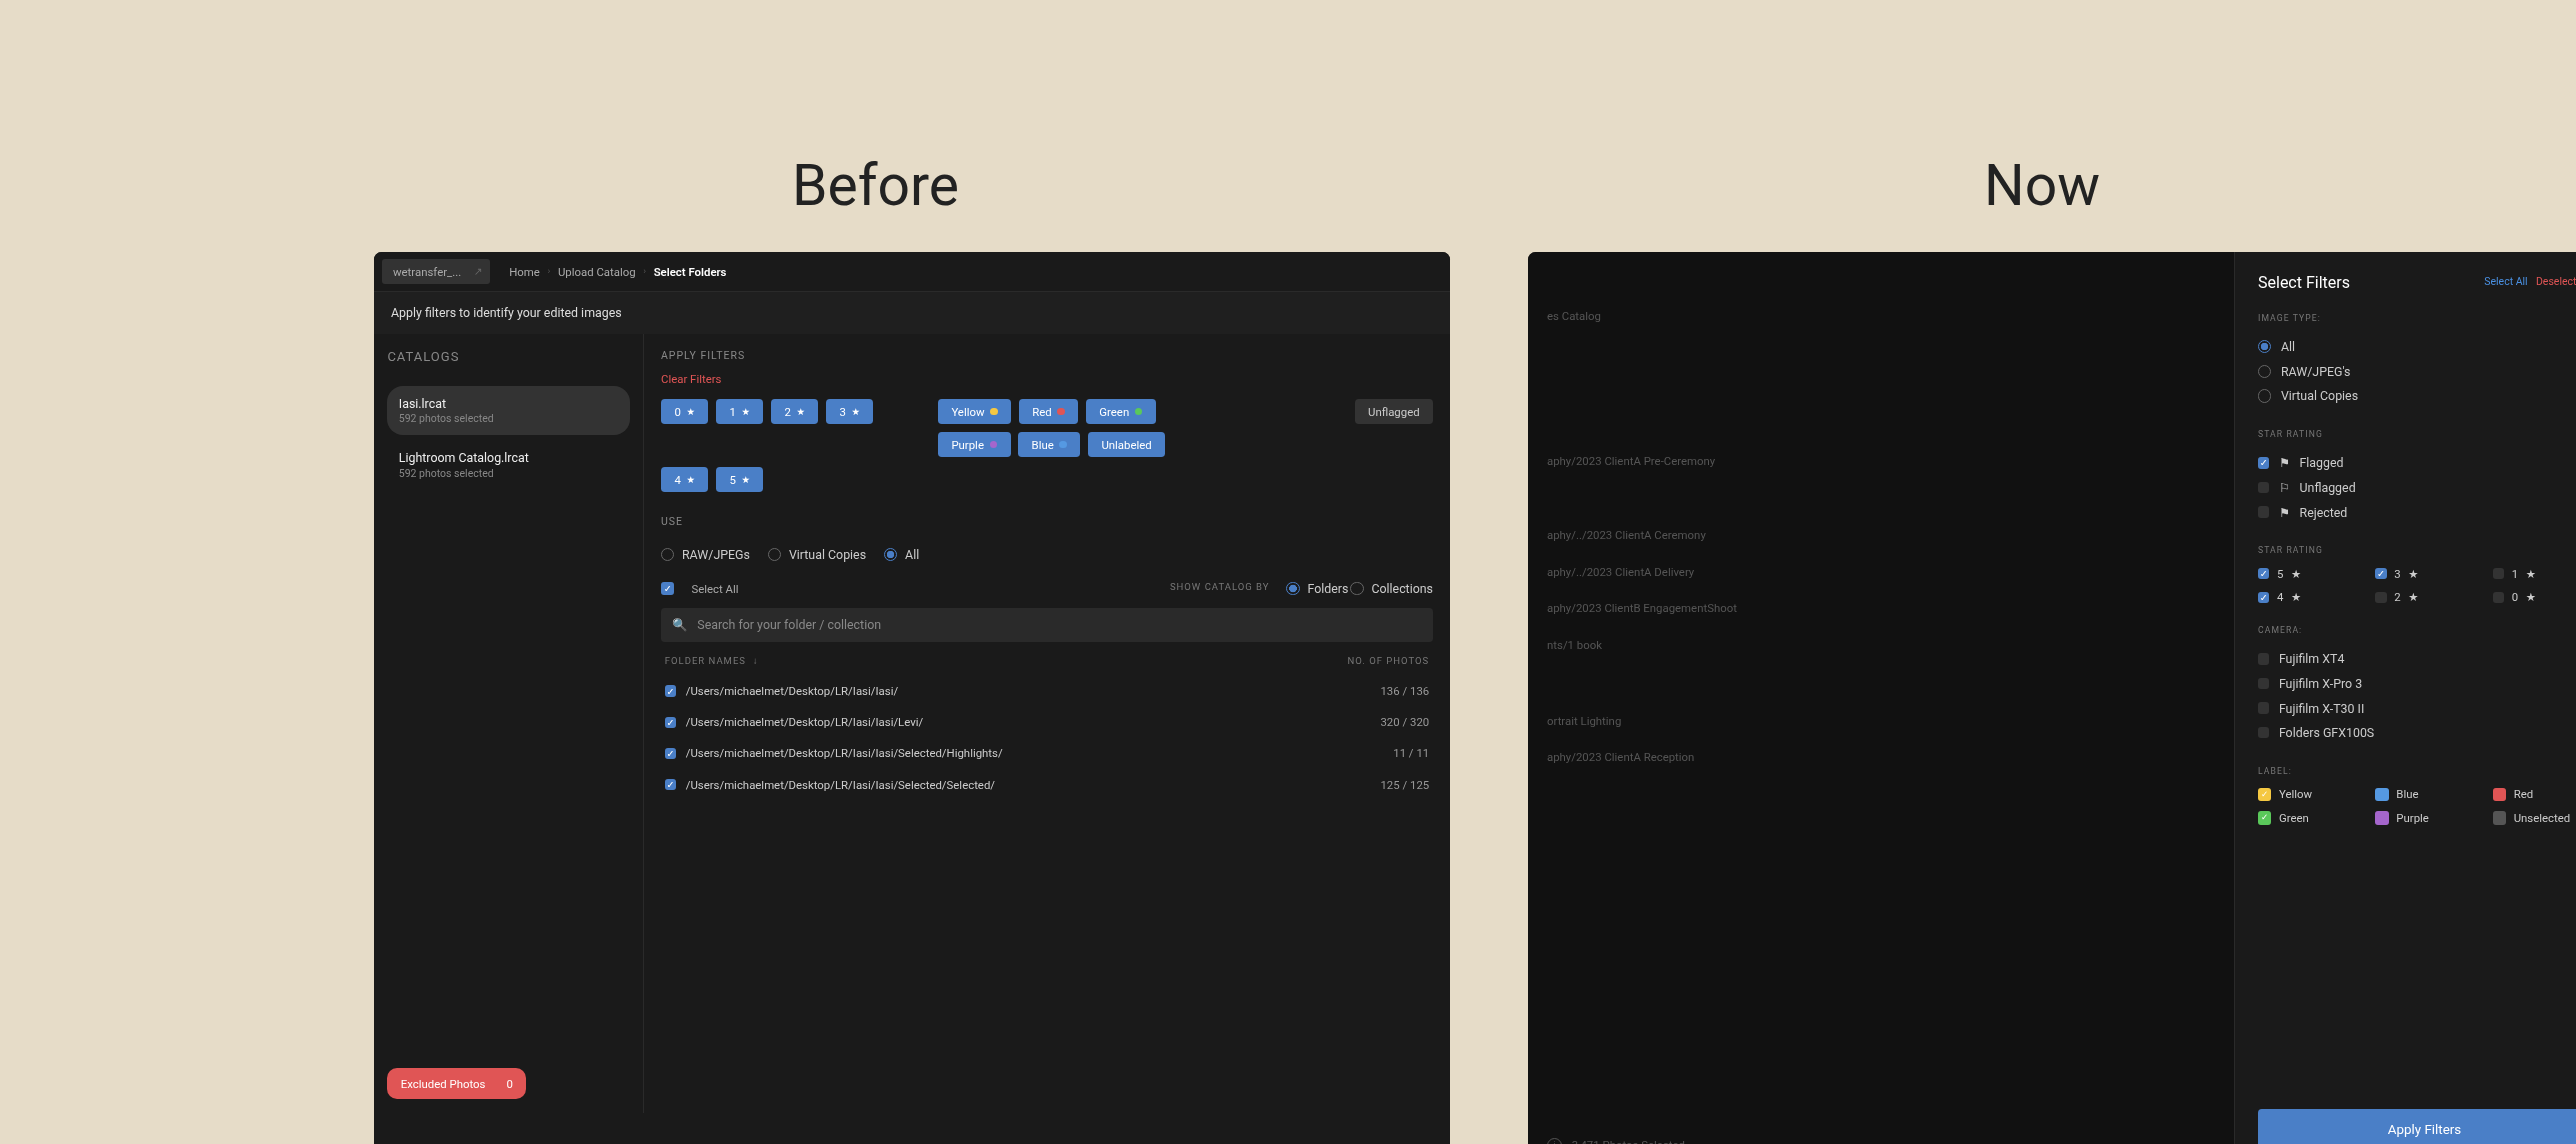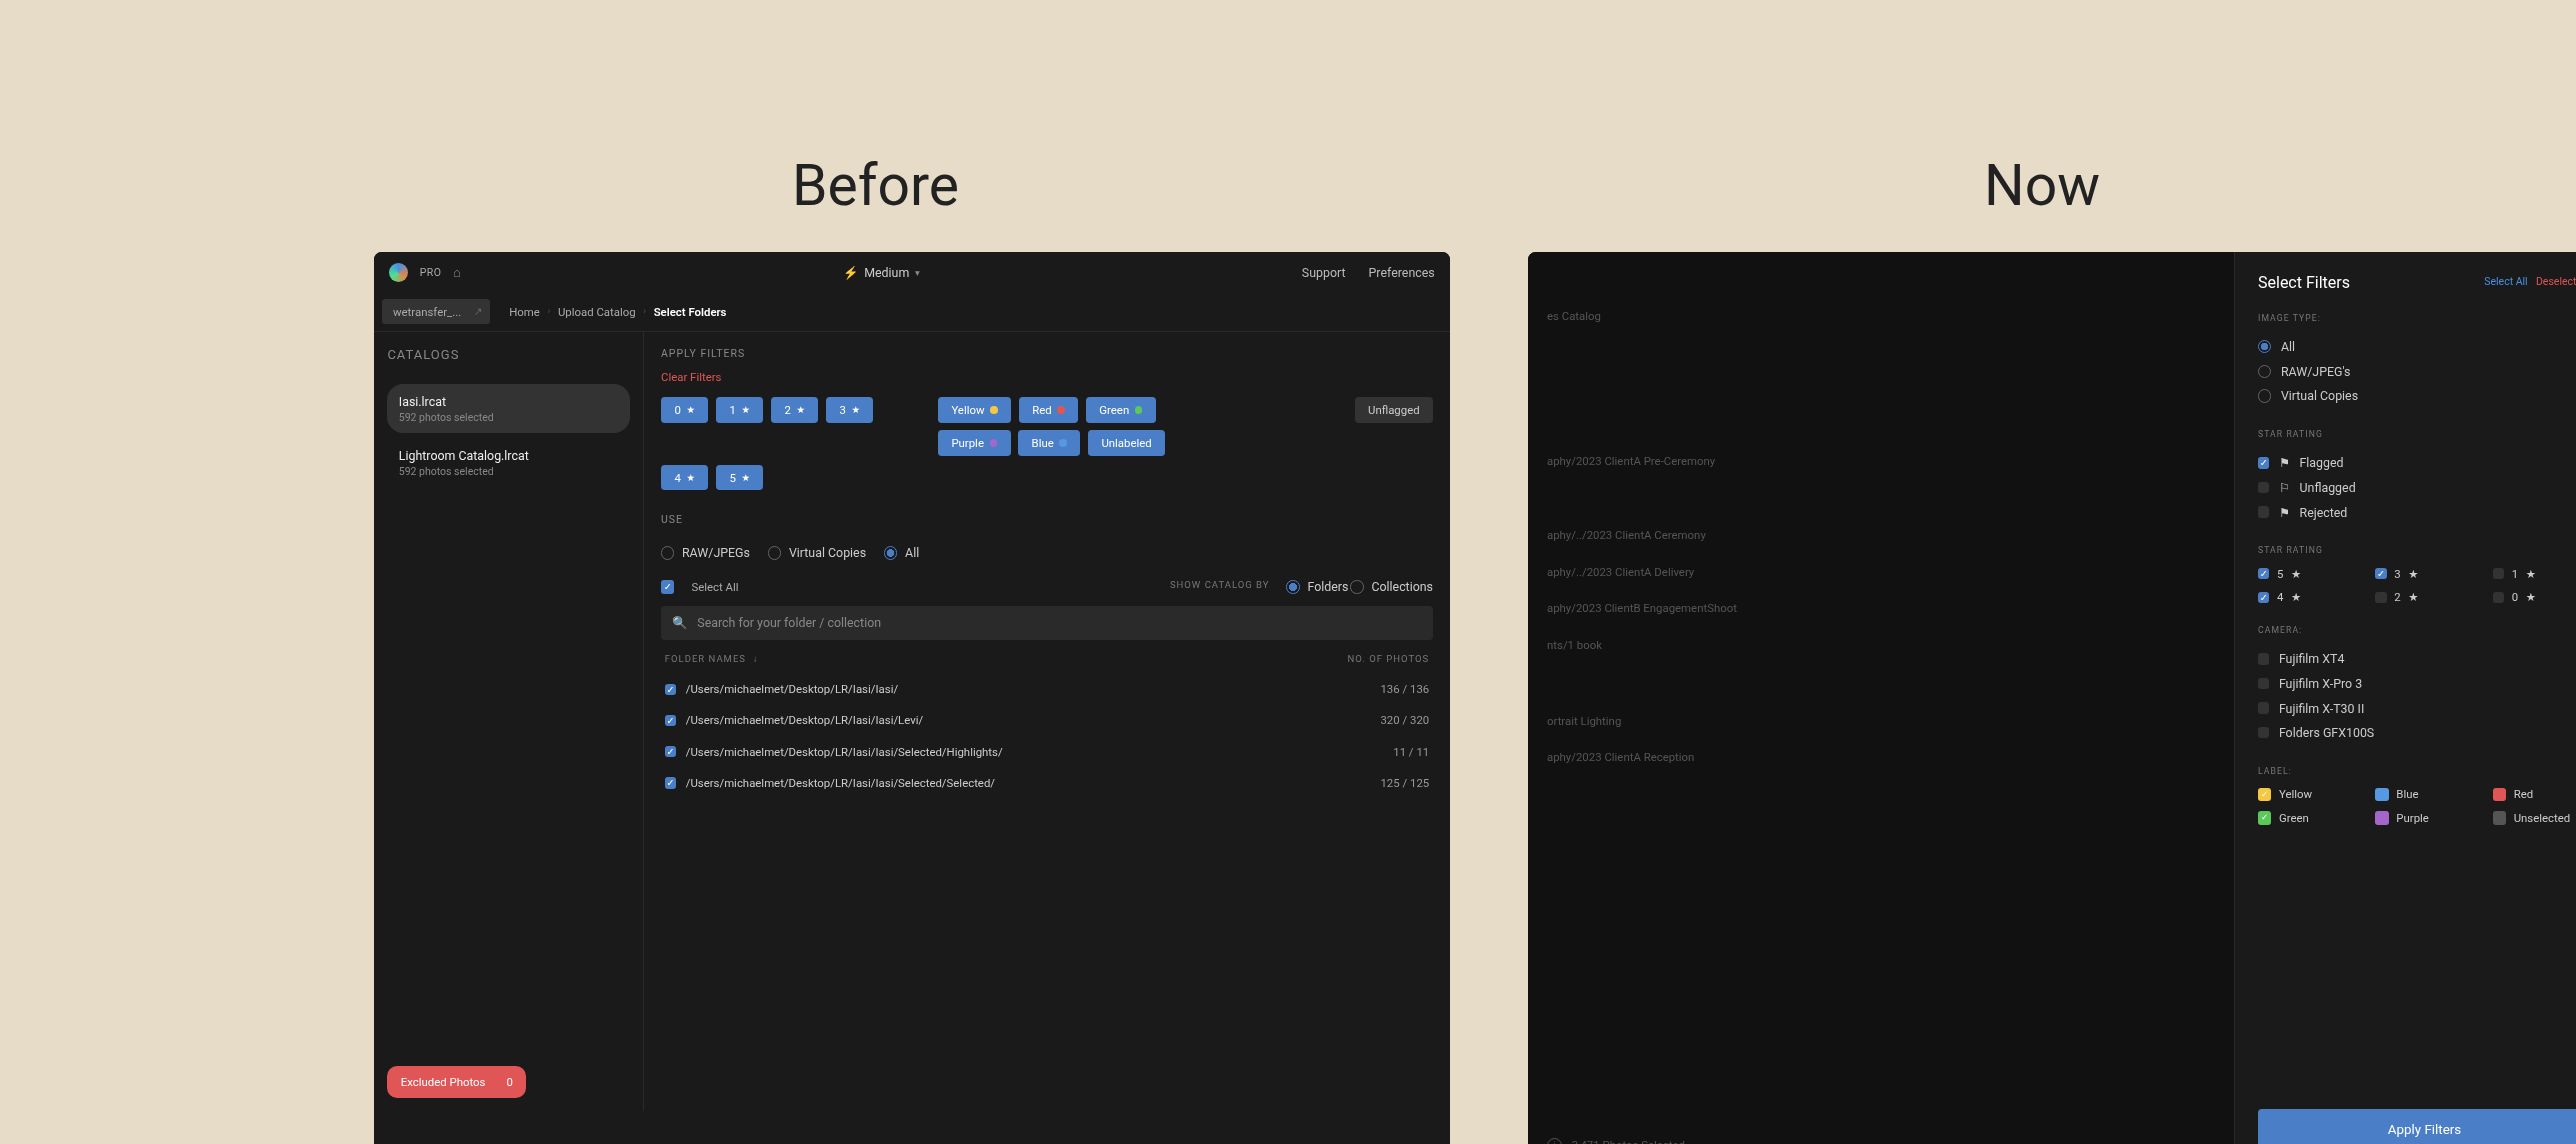--- a/index.html
+++ b/index.html
@@ -93,51 +93,34 @@
 .sa-dim-bottom{position:absolute;bottom:19px;left:19px;display:flex;align-items:center;gap:9.5px;color:#555;font-size:11.4px}
 .sa-dim-badge{width:15.3px;height:15.3px;border-radius:50%;border:1px solid #555;display:inline-flex;align-items:center;justify-content:center;font-size:8.6px}
 </style>
 </head>
 <body>
 
 <div class="compare-label label-before">Before</div>
 <div class="compare-label label-now">Now</div>
 
 <div class="screen screen-before">
-  <div class="sb-topbar">
-    <div class="sb-topbar-left">
-      <div class="logo"></div>
-      <span class="pro-badge">PRO</span>
-      <span class="home-icon">⌂</span>
-    </div>
-    <div class="sb-topbar-mid">
-      <div class="medium-btn">
-        <span class="bolt">⚡</span>
-        <span>Medium</span>
-        <span class="chevron-down">▾</span>
-      </div>
-    </div>
-    <div class="sb-topbar-right">
-      <span>Support</span>
-      <span>Preferences</span>
-    </div>
-  </div>
   <div class="sb-tab-row">
     <div class="tab-chip">
       <span>wetransfer_...</span>
       <span class="ext-icon">↗</span>
     </div>
     <div class="breadcrumb">
       <span>Home</span>
       <span class="sep">›</span>
       <span>Upload Catalog</span>
       <span class="sep">›</span>
       <span class="current">Select Folders</span>
     </div>
   </div>
+  <div class="sb-banner">Apply filters to identify your edited images</div>
   <div class="sb-body">
     <div class="sb-sidebar">
       <div class="sb-heading">CATALOGS</div>
       <div id="catalog-list">
           <div class="catalog-item active">
             <div class="catalog-name">Iasi.lrcat</div>
             <div class="catalog-sub">592 photos selected</div>
           </div>
           <div class="catalog-item">
             <div class="catalog-name">Lightroom Catalog.lrcat</div>

